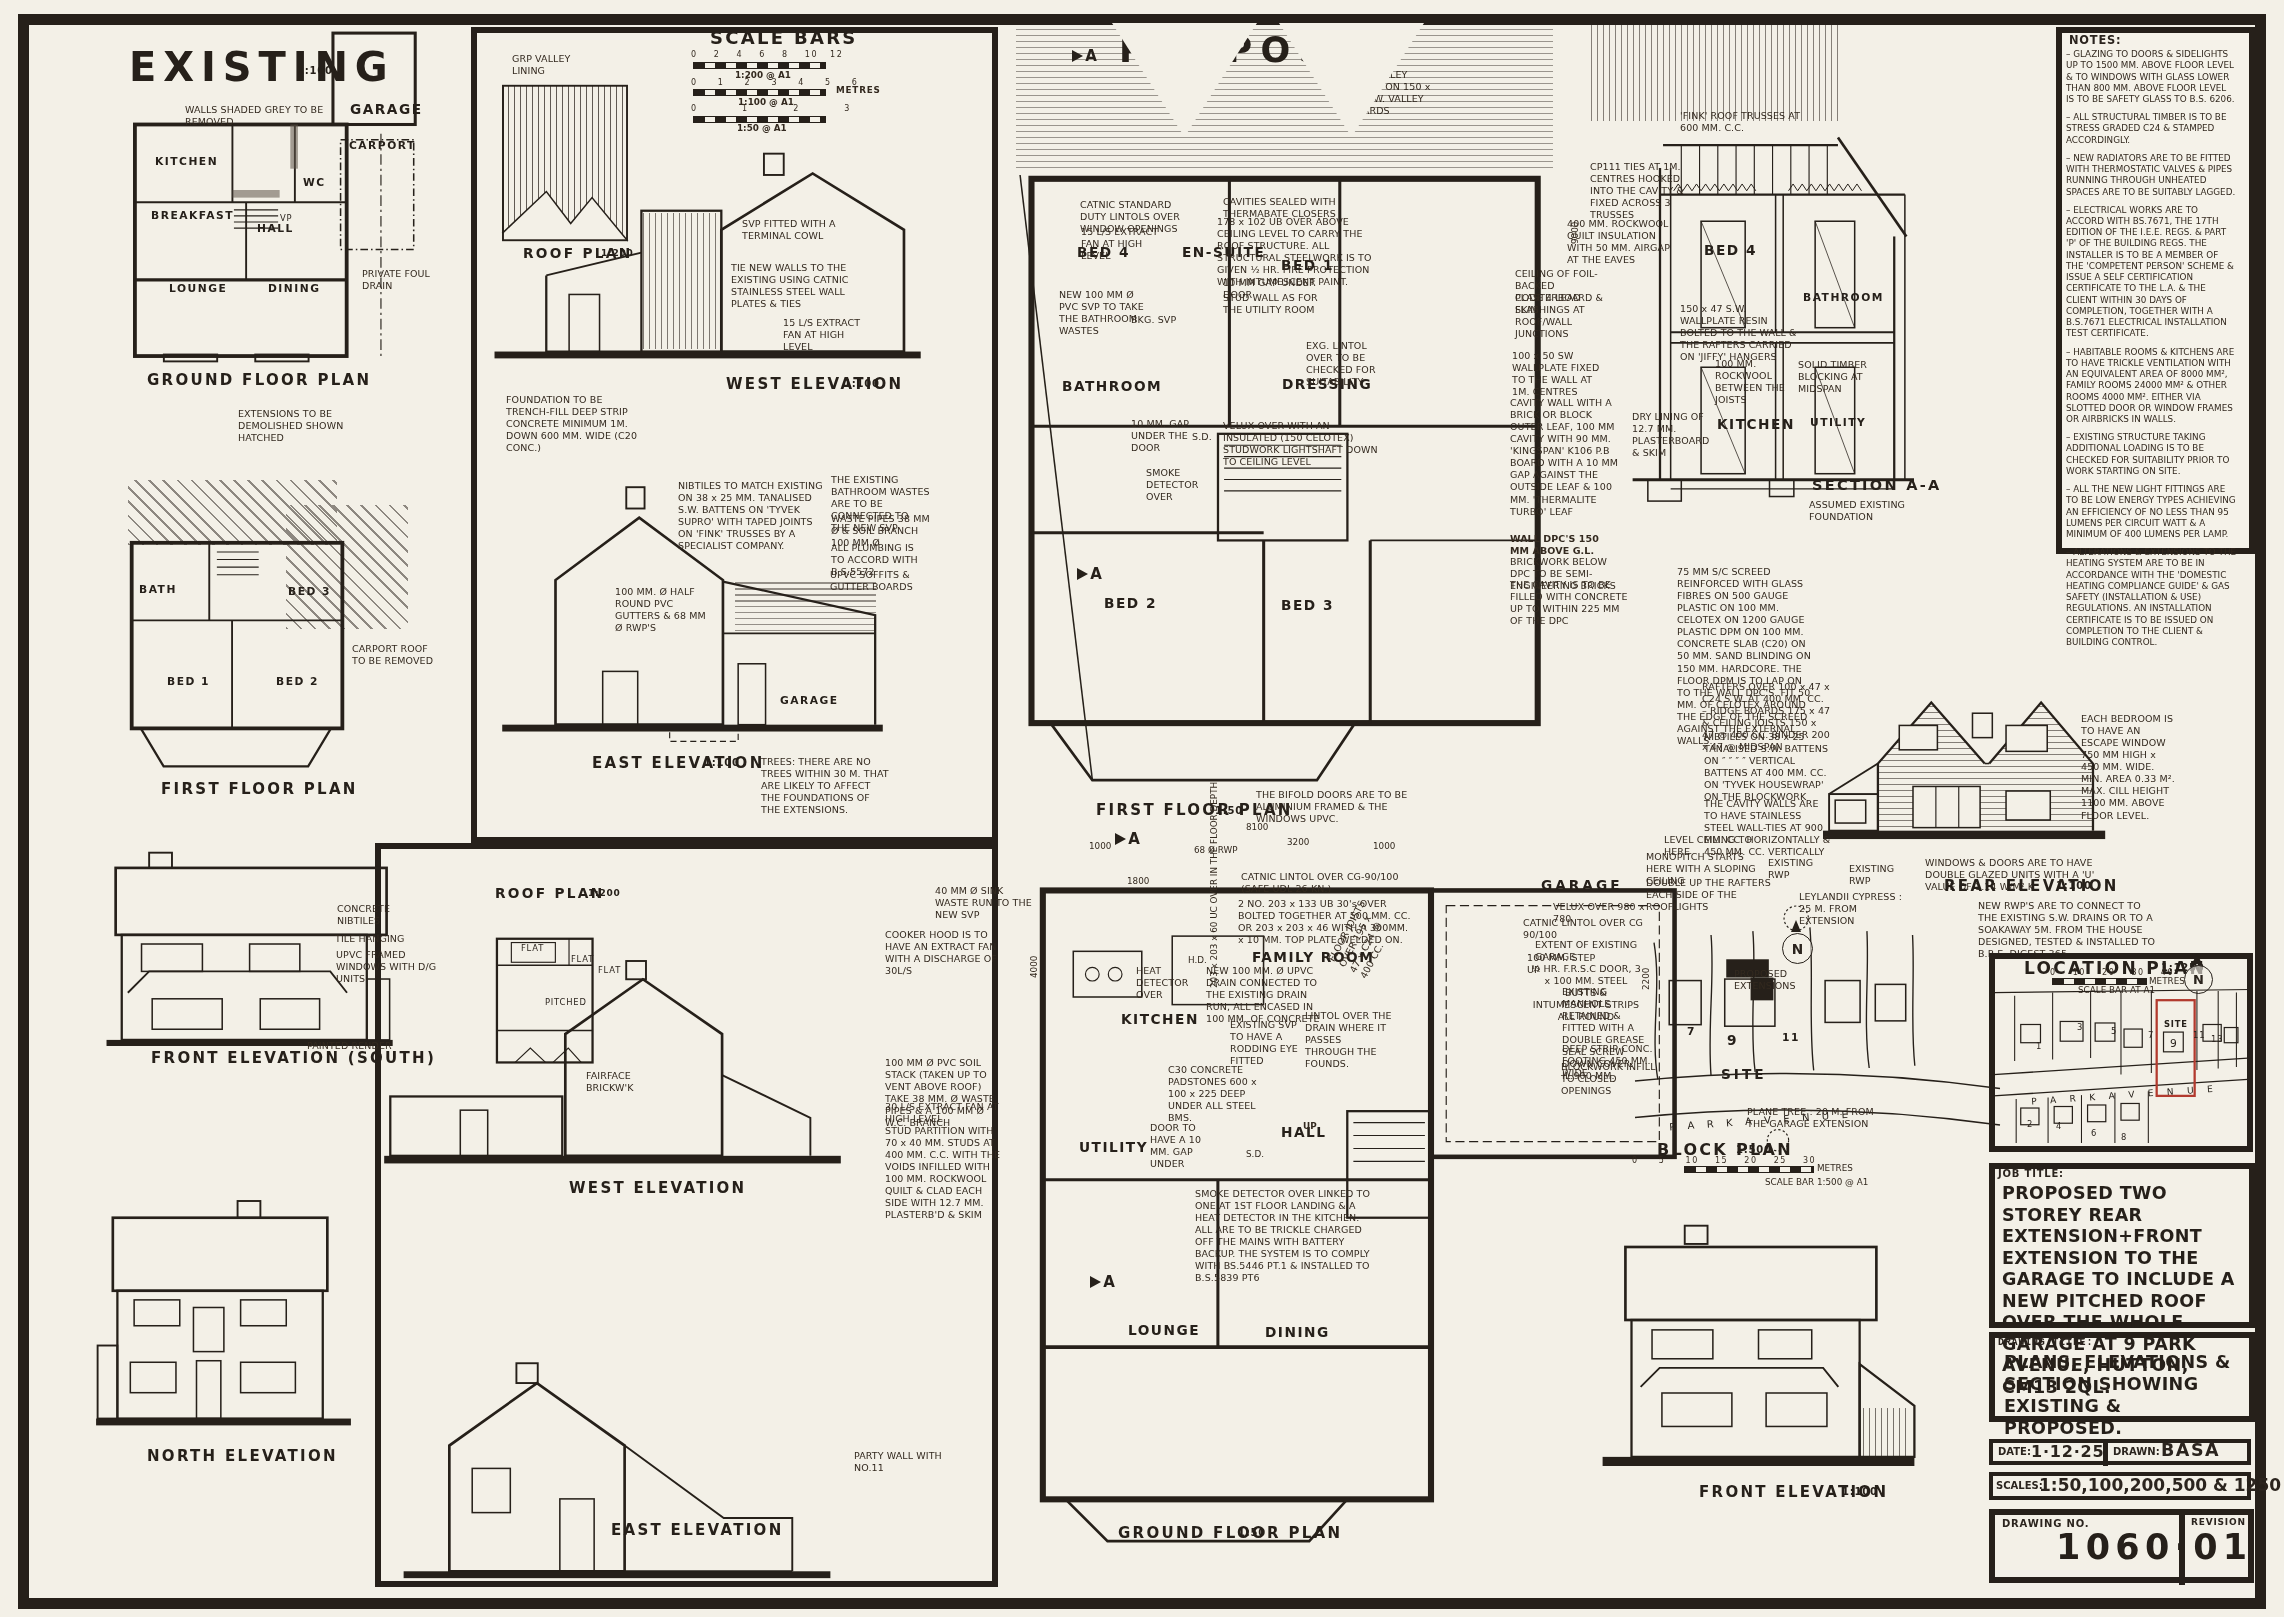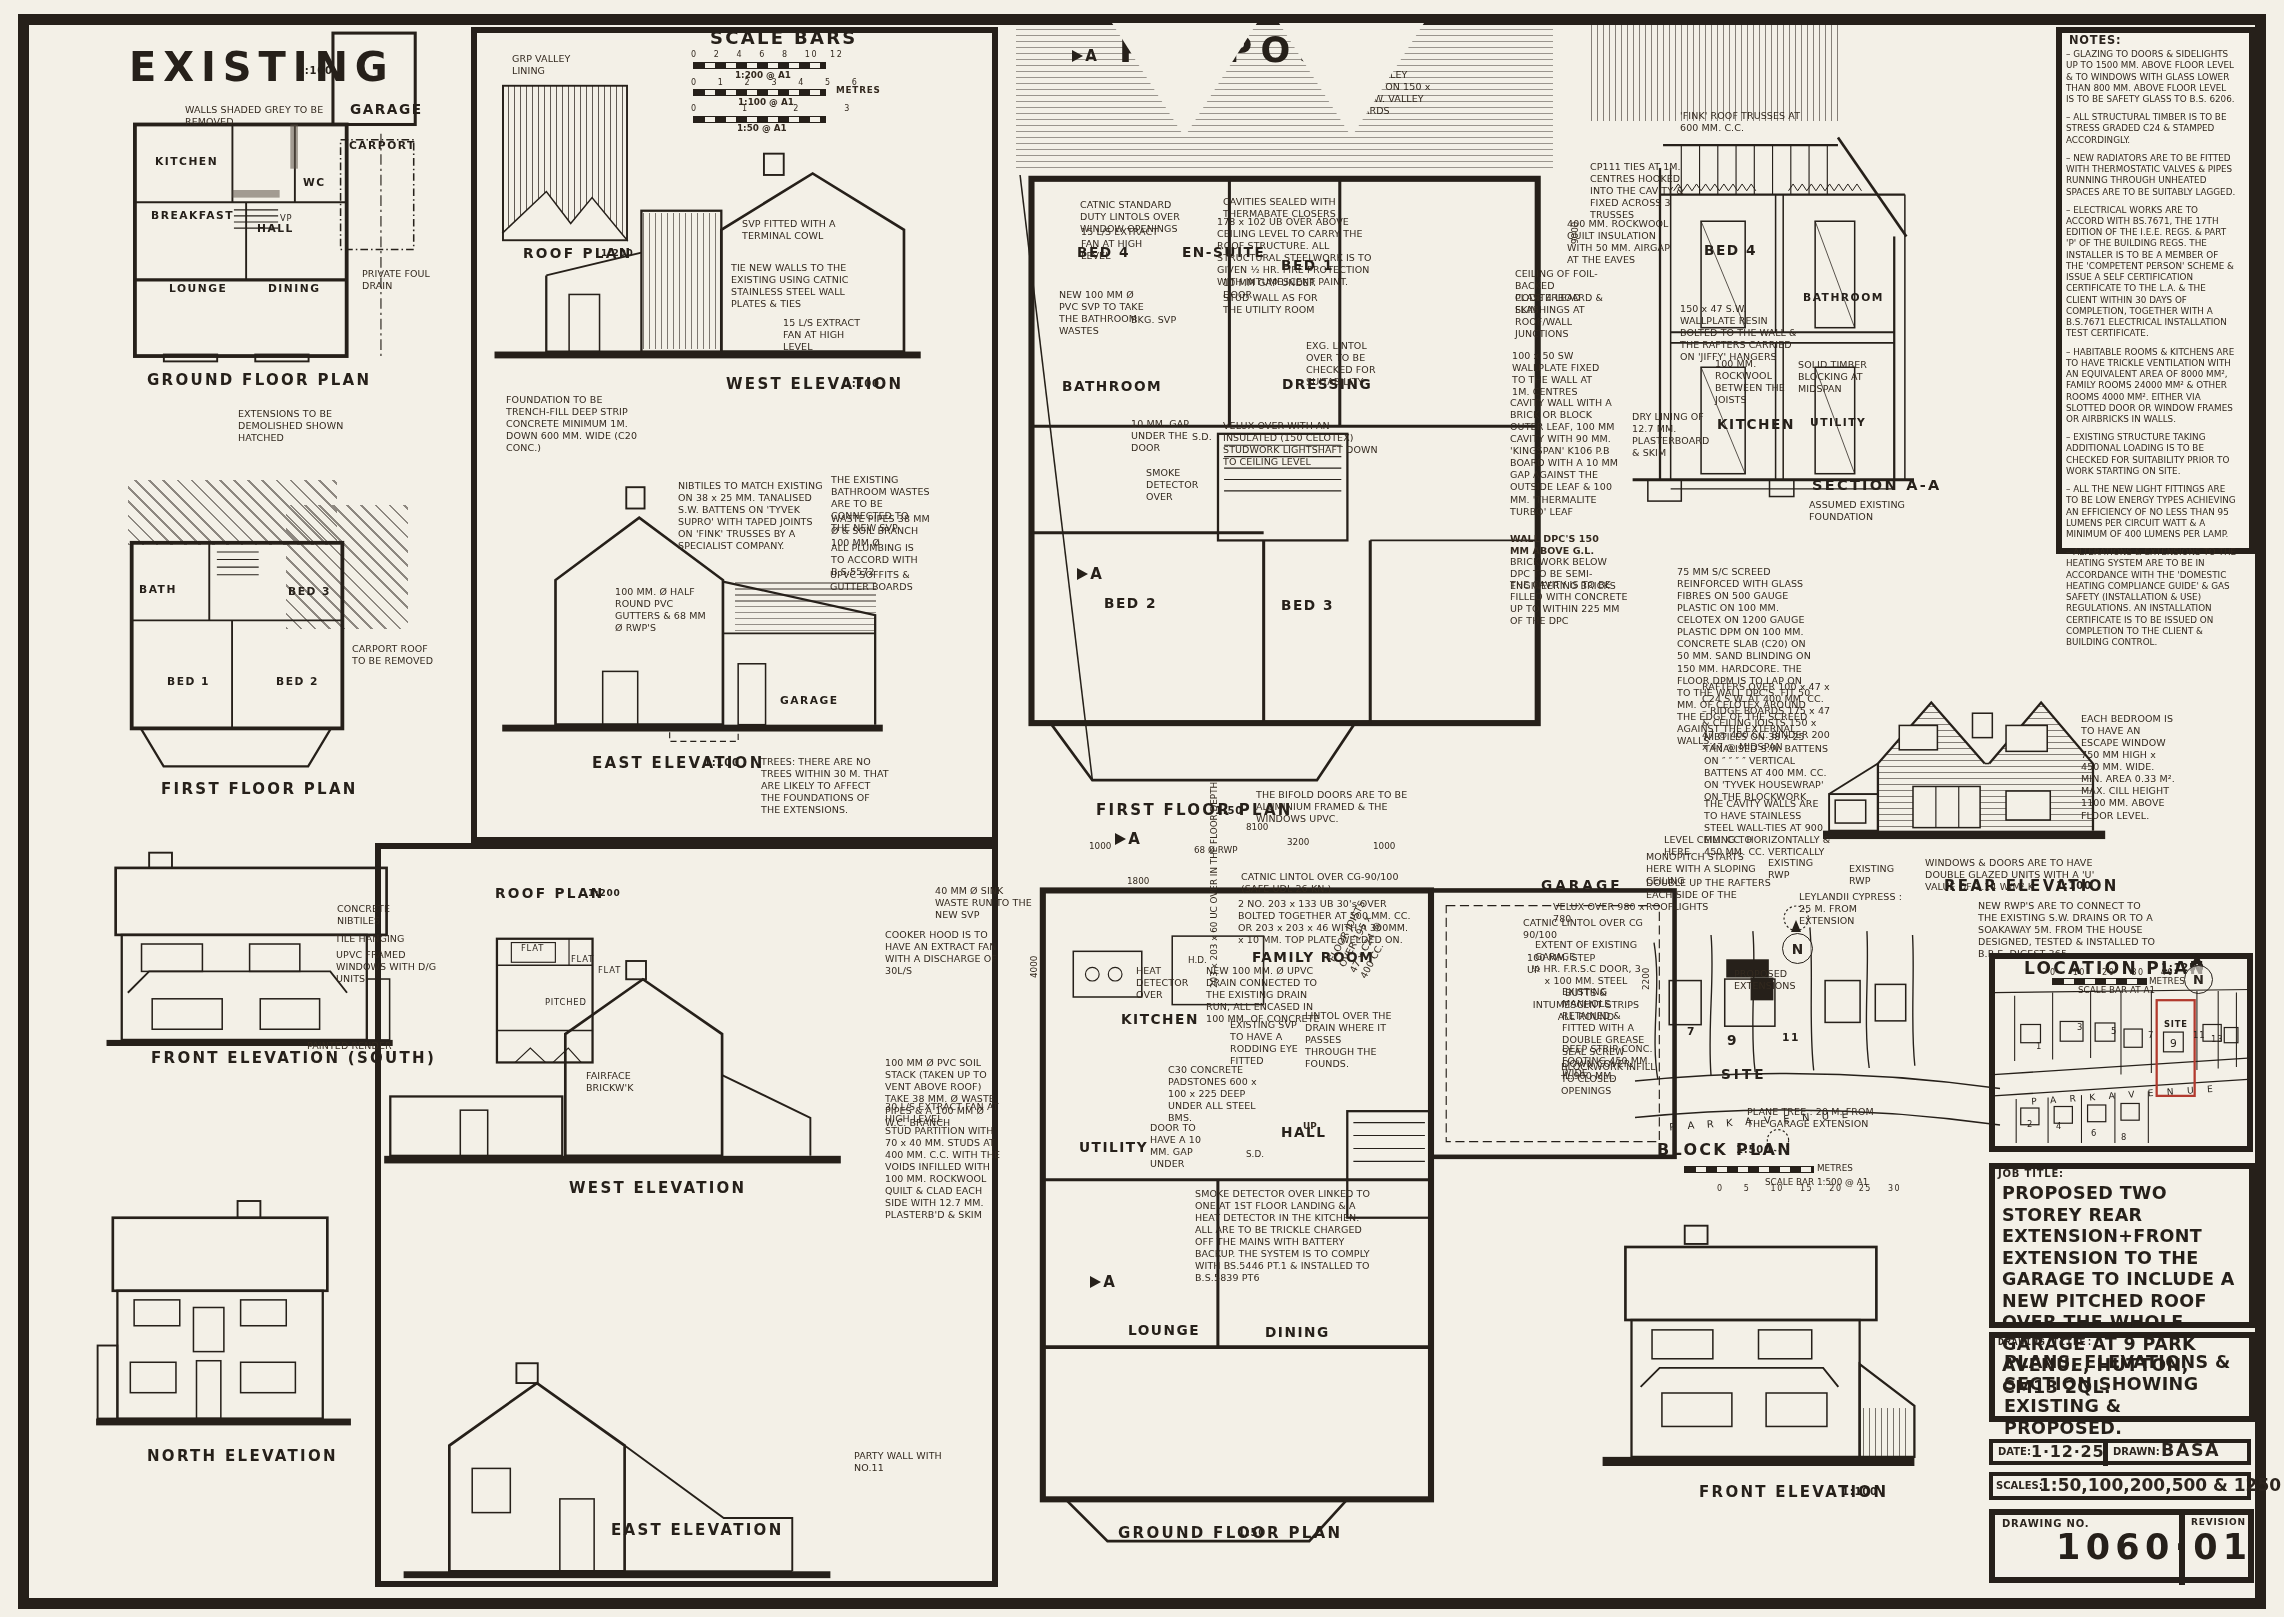--- a/index.html
+++ b/index.html
@@ -493,21 +493,21 @@
   <div class="ann" style="left:1799px;top:891px;width:103px;">LEYLANDII CYPRESS : 25 M. FROM EXTENSION</div>
   <div class="ann" style="left:1734px;top:968px;width:95px;">PROPOSED EXTENSIONS</div>
   <div class="room rsm" style="left:1687px;top:1025px;">7</div>
   <div class="room" style="left:1727px;top:1032px;">9</div>
   <div class="room rsm" style="left:1782px;top:1031px;">11</div>
   <div class="room" style="left:1721px;top:1066px;letter-spacing:3px;">SITE</div>
   <div class="abs" style="left:1669px;top:1115px;font-size:10px;letter-spacing:4.6px;transform:rotate(-4deg);color:#26201a;">P A R K    A V E N U E</div>
   <div class="ann" style="left:1747px;top:1106px;width:133px;">PLANE TREE : 20 M. FROM THE GARAGE EXTENSION</div>
   <div class="cap" style="left:1657px;top:1140px;font-size:16px;">BLOCK PLAN</div>
   <div class="scl" style="left:1736px;top:1144px;">1:500</div>
-  <div class="ticks" style="left:1717px;top:1156px;margin-top:28px;">0     5     10    15    20    25    30</div>
+  <div class="ticks" style="left:1632px;top:1156px;">0     5     10    15    20    25    30</div>
   <div class="bar" style="left:1684px;top:1166px;width:128px;"></div>
   <div class="dim" style="left:1817px;top:1163px;">METRES</div>
   <div class="dim" style="left:1765px;top:1177px;">SCALE BAR  1:500 @ A1</div>
 
   <svg class="draw" style="left:1595px;top:1212px;" width="327" height="308" viewBox="0 0 430 405" stroke="#26201a" fill="none">
     <rect x="118" y="18" width="30" height="24" stroke-width="2.5"></rect>
     <rect x="40" y="46" width="330" height="96" stroke-width="3.5"></rect>
     <rect x="48" y="142" width="300" height="180" stroke-width="3"></rect>
     <rect x="75" y="155" width="80" height="38" stroke-width="2"></rect>
     <rect x="215" y="155" width="70" height="38" stroke-width="2"></rect>

